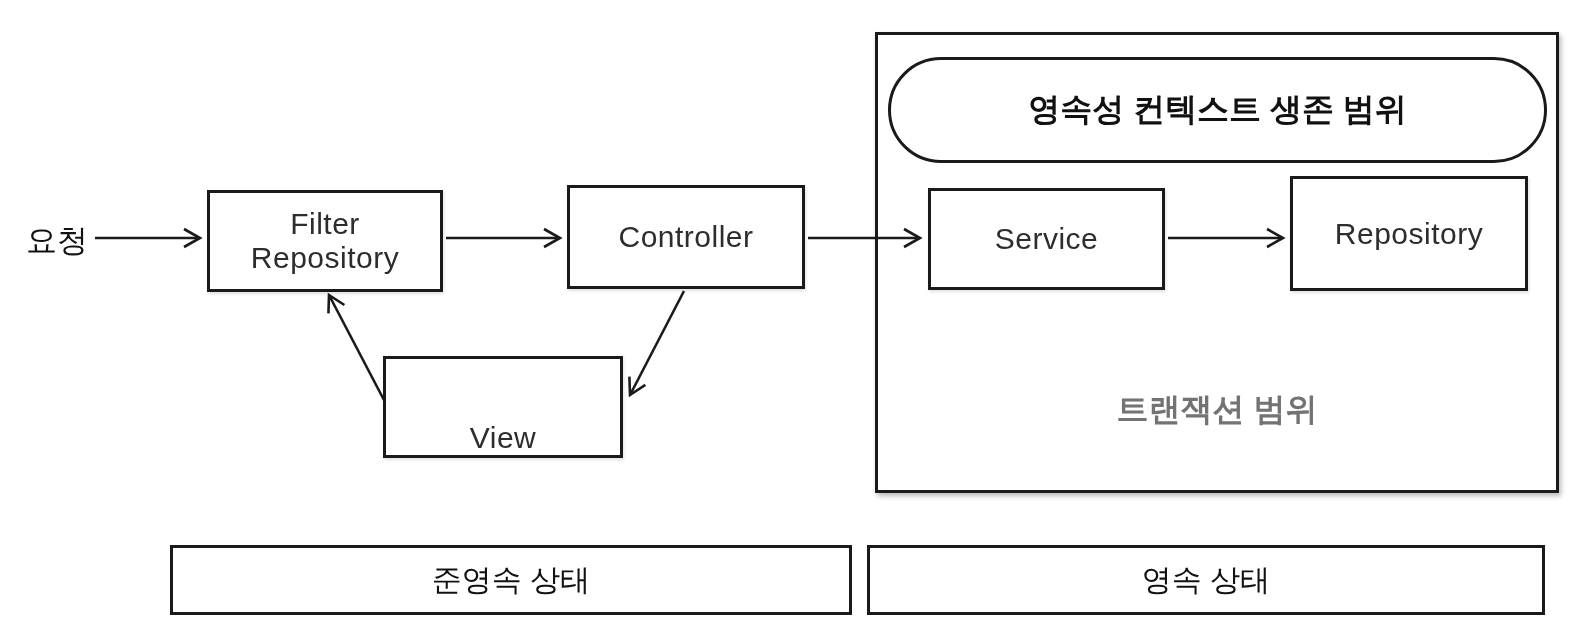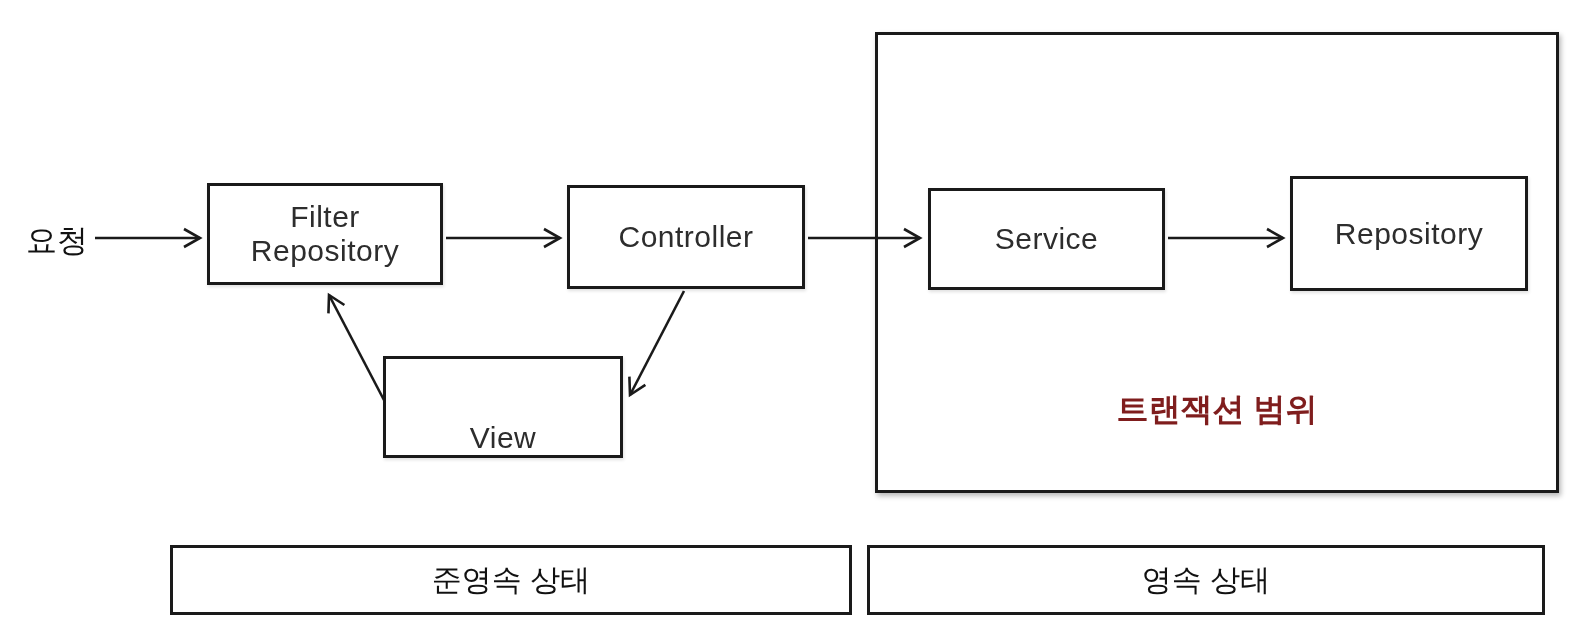--- a/index.html
+++ b/index.html
@@ -64,55 +64,58 @@
     position: absolute;
     color: #111111;
     font-size: 31px;
     text-align: right;
   }
   .transaction-label {
     position: absolute;
     left: 875px; top: 388px;
     width: 684px;
     text-align: center;
-    color: #7f1d1d;
+    color: #737373;
     font-size: 32px;
     font-weight: bold;
   }
   .state-box {
     position: absolute;
     top: 545px;
     height: 70px;
     border: 3px solid #1a1a1a;
     background: #ffffff;
     box-sizing: border-box;
     display: flex;
     align-items: center;
     justify-content: center;
     color: #111111;
     font-size: 30px;
   }
-  .filter-box     { left: 207px;  top: 183px; width: 236px; height: 102px; }
+  .filter-box     { left: 207px;  top: 190px; width: 236px; height: 102px; }
   .controller-box { left: 567px;  top: 185px; width: 238px; height: 104px; }
   .view-box       { left: 383px;  top: 356px; width: 240px; height: 102px; justify-content: flex-end; }
   .service-box    { left: 928px;  top: 188px; width: 237px; height: 102px; }
   .repository-box { left: 1290px; top: 176px; width: 238px; height: 115px; }
   .request-label  { left: 14px;   top: 220px; width: 74px;  }
   .state-left     { left: 170px;  width: 682px; align-items: center; }
   .state-right    { left: 867px;  width: 678px; }
 </style>
 </head>
 <body>
 
 <div class="canvas">
 
   <div class="kr-label request-label">요청</div>
 
   <div class="big-box"></div>
 
+  <div class="stadium">
+    <span>영속성 컨텍스트 생존 범위</span>
+  </div>
 
   <div class="transaction-label">트랜잭션 범위</div>
 
   <div class="box filter-box">
     <span class="node-label">Filter</span>
     <span class="node-label">Repository</span>
   </div>
 
   <div class="box controller-box">
     <span class="node-label">Controller</span>

